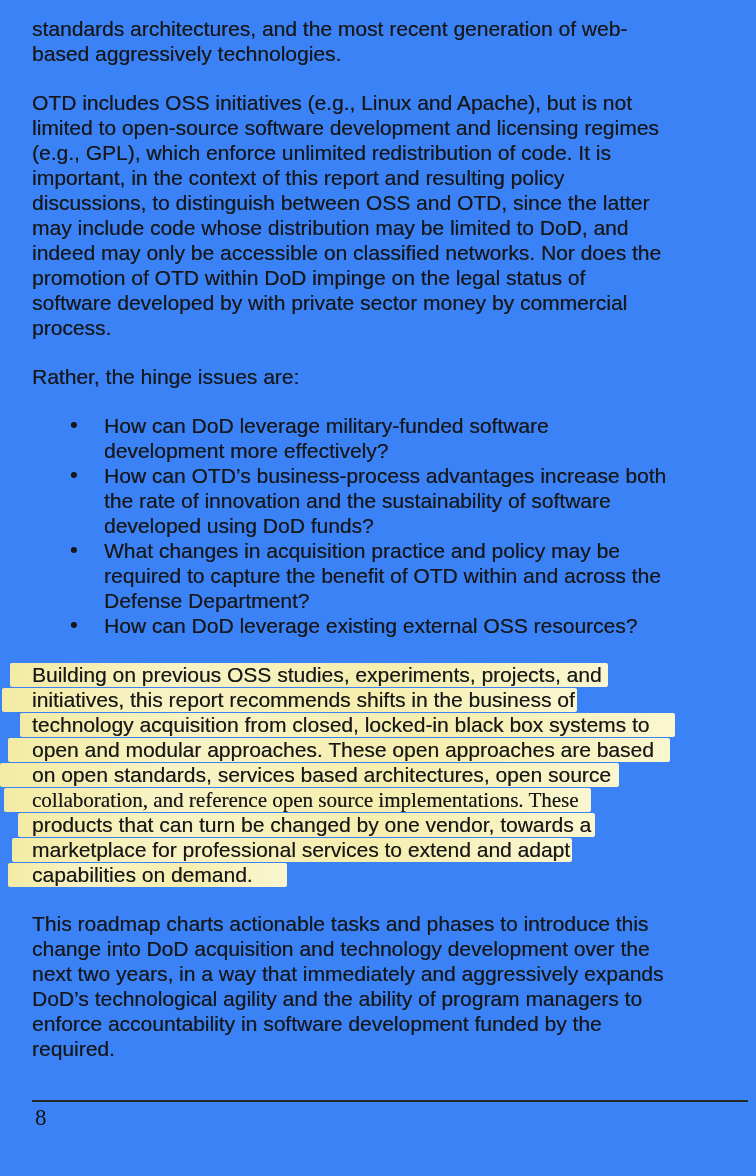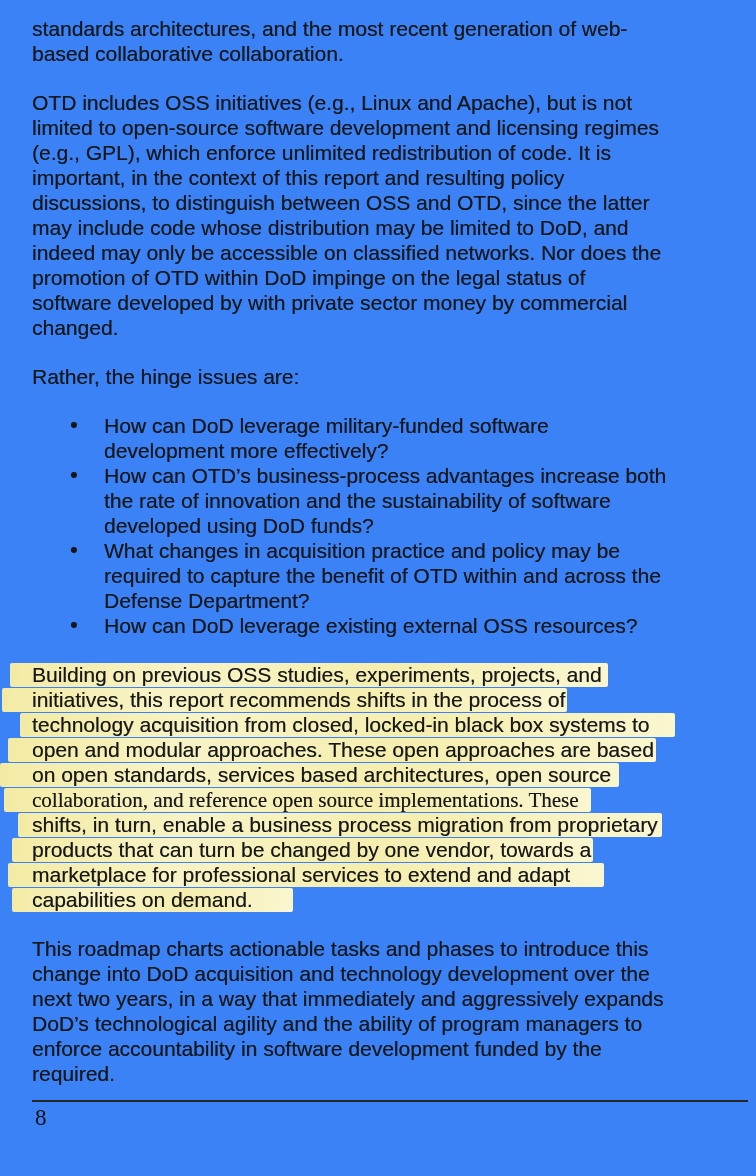--- a/index.html
+++ b/index.html
@@ -29,21 +29,21 @@
   
   .hl-para .line span{
     display:inline-block;
     line-height:24px;
     background:linear-gradient(92deg,#f3eba4 0%,#f8f3c6 28%,#f5eeae 62%,#faf6d0 100%);
     border-radius:2px;
   }
   .hl-para .line:nth-child(1)  span{margin-left:-22px;padding:0 6px 0 22px;}
   .hl-para .line:nth-child(2)  span{margin-left:-30px;padding:0 2px 0 30px;}
   .hl-para .line:nth-child(3)  span{margin-left:-12px;padding:0 26px 0 12px;text-align:center;}
-  .hl-para .line:nth-child(4)  span{margin-left:-24px;padding:0 2px 0 24px;}
+  .hl-para .line:nth-child(4)  span{margin-left:-24px;padding:0 16px 0 24px;}
   .hl-para .line:nth-child(5)  span{margin-left:-32px;padding:0 8px 0 32px;}
   .hl-para .line:nth-child(6)  span{margin-left:-28px;padding:0 12px 0 28px;font-family:Liberation Serif, serif;}
   .hl-para .line:nth-child(7)  span{margin-left:-14px;padding:0 4px 0 14px;}
   .hl-para .line:nth-child(8)  span{margin-left:-20px;padding:0 2px 0 20px;}
   .hl-para .line:nth-child(9)  span{margin-left:-24px;padding:0 34px 0 24px;}
   .hl-para .line:nth-child(10) span{margin-left:-20px;padding:0 40px 0 20px;}
   
   .footer{position:absolute;left:32px;top:1100px;width:718px;}
   .footer-rule{border-top:2px solid #262626;width:716px;}
   .page-number{
@@ -53,34 +53,34 @@
   }
 </style>
 </head>
 <body>
 
 <div class="page">
   <div class="content">
 
     <div class="para">
       <div class="line">standards architectures, and the most recent generation of web-</div>
-      <div class="line">based collaborative collaboration.</div>
+      <div class="line">based aggressively technologies.</div>
     </div>
 
     <div class="para">
       <div class="line">OTD includes OSS initiatives (e.g., Linux and Apache), but is not</div>
       <div class="line">limited to open-source software development and licensing regimes</div>
       <div class="line">(e.g., GPL), which enforce unlimited redistribution of code. It is</div>
       <div class="line">important, in the context of this report and resulting policy</div>
       <div class="line">discussions, to distinguish between OSS and OTD, since the latter</div>
       <div class="line">may include code whose distribution may be limited to DoD, and</div>
       <div class="line">indeed may only be accessible on classified networks. Nor does the</div>
       <div class="line">promotion of OTD within DoD impinge on the legal status of</div>
       <div class="line">software developed by with private sector money by commercial</div>
-      <div class="line">changed.</div>
+      <div class="line">process.</div>
     </div>
 
     <div class="para">
       <div class="line">Rather, the hinge issues are:</div>
     </div>
 
     <div class="bullets">
       <div class="bullet-item">
         <span class="bullet-marker">•</span>
         <div class="line">How can DoD leverage military-funded software</div>
@@ -99,26 +99,25 @@
         <div class="line">Defense Department?</div>
       </div>
       <div class="bullet-item">
         <span class="bullet-marker">•</span>
         <div class="line">How can DoD leverage existing external OSS resources?</div>
       </div>
     </div>
 
     <div class="para hl-para">
       <div class="line"><span>Building on previous OSS studies, experiments, projects, and</span></div>
-      <div class="line"><span>initiatives, this report recommends shifts in the process of</span></div>
+      <div class="line"><span>initiatives, this report recommends shifts in the business of</span></div>
       <div class="line"><span>technology acquisition from closed, locked-in black box systems to</span></div>
       <div class="line"><span>open and modular approaches. These open approaches are based</span></div>
       <div class="line"><span>on open standards, services based architectures, open source</span></div>
       <div class="line"><span>collaboration, and reference open source implementations. These</span></div>
-      <div class="line"><span>shifts, in turn, enable a business process migration from proprietary</span></div>
       <div class="line"><span>products that can turn be changed by one vendor, towards a</span></div>
       <div class="line"><span>marketplace for professional services to extend and adapt</span></div>
       <div class="line"><span>capabilities on demand.</span></div>
     </div>
 
     <div class="para">
       <div class="line">This roadmap charts actionable tasks and phases to introduce this</div>
       <div class="line">change into DoD acquisition and technology development over the</div>
       <div class="line">next two years, in a way that immediately and aggressively expands</div>
       <div class="line">DoD’s technological agility and the ability of program managers to</div>

